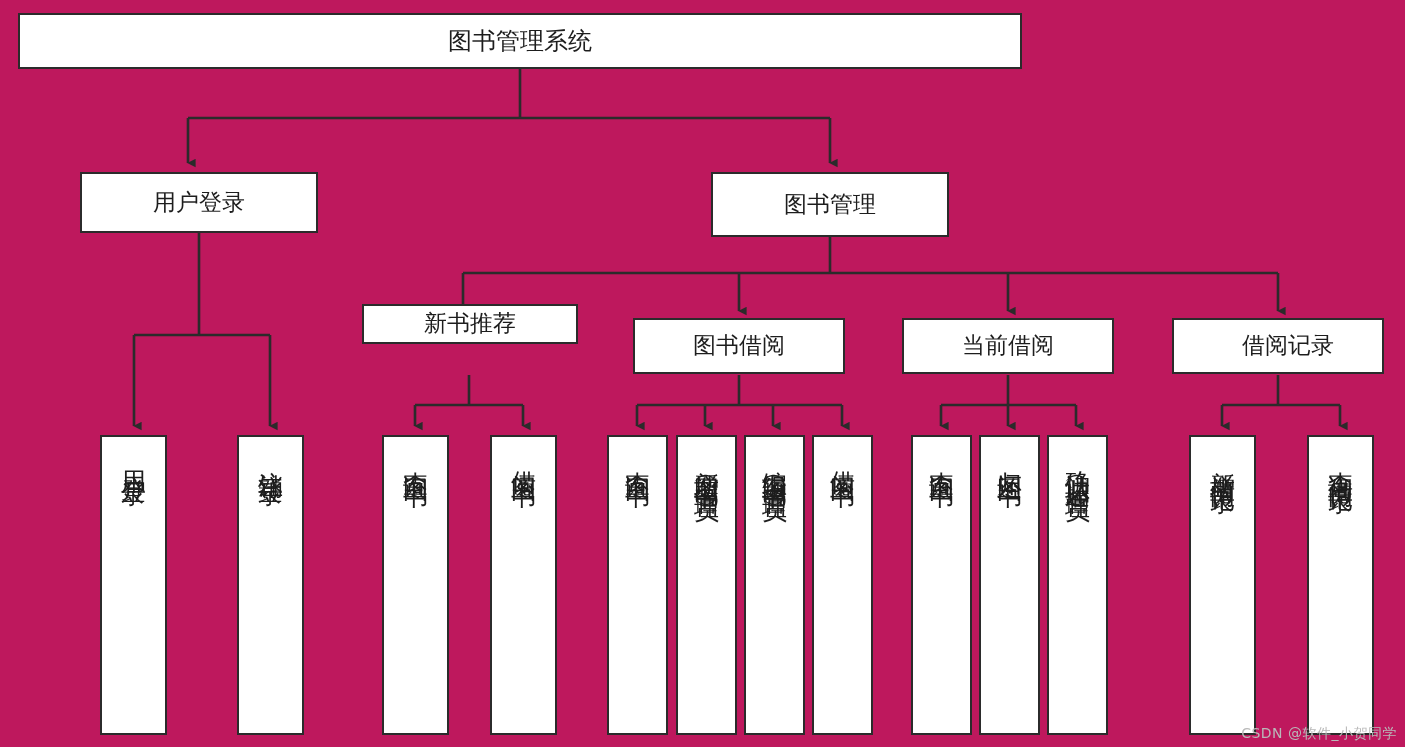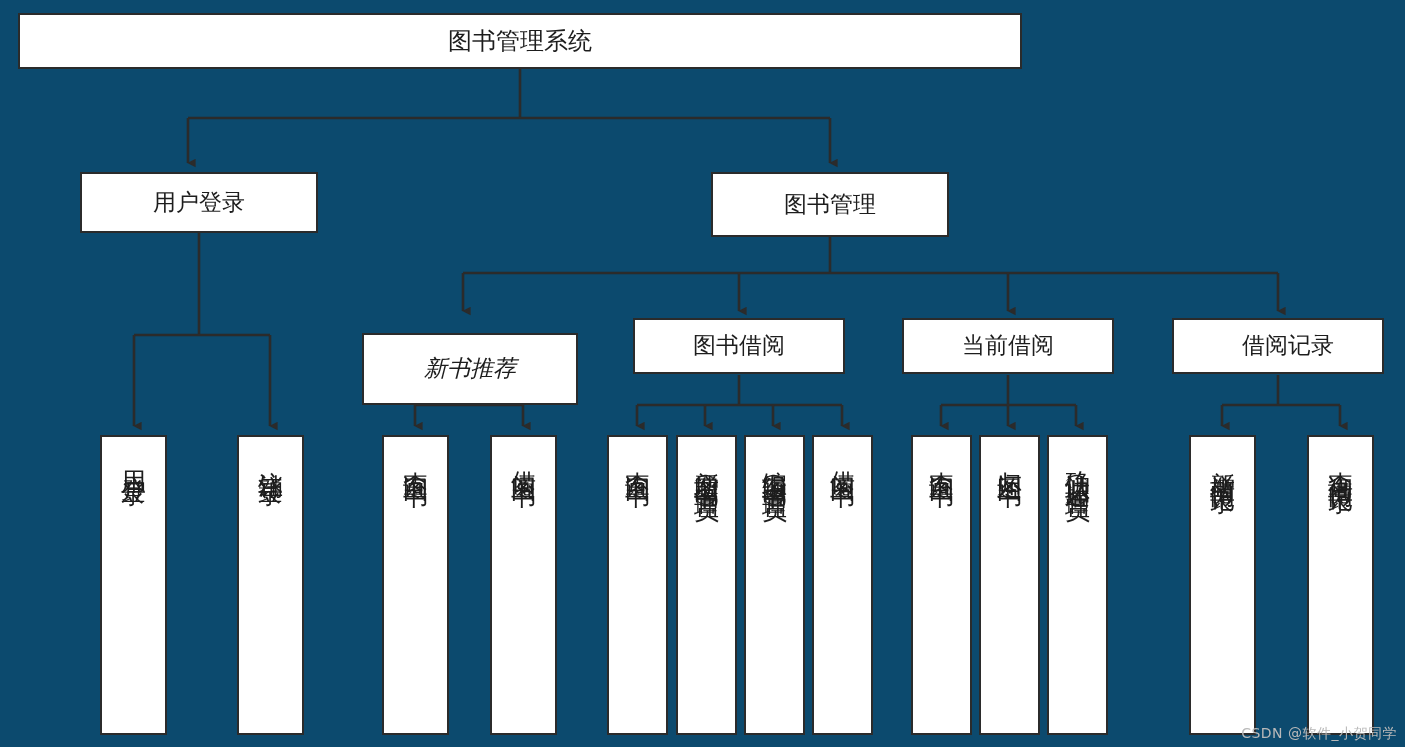--- a/index.html
+++ b/index.html
@@ -8,21 +8,21 @@
     padding: 0;
     background: #ffffff;
   }
   body {
     font-family: "DejaVu Sans", "Liberation Sans", sans-serif;
   }
   #diagram-canvas {
     position: relative;
     width: 1405px;
     height: 747px;
-    background: #0c4a6e;
+    background: #be185d;
     overflow: hidden;
   }
   #edges-layer {
     position: absolute;
     left: 0;
     top: 0;
     width: 1405px;
     height: 747px;
   }
   .node {
@@ -135,21 +135,21 @@
   </div>
 
   <div class="node horiz" style="left:80px; top:172px; width:238px; height:61px;">
     <span class="node-label">用户登录</span>
   </div>
 
   <div class="node horiz" style="left:711px; top:172px; width:238px; height:65px;">
     <span class="node-label">图书管理</span>
   </div>
 
-  <div class="node horiz" style="left:362px; top:333px; width:216px; height:72px;font-style:italic;">
+  <div class="node horiz" style="left:362px; top:304px; width:216px; height:40px;">
     <span class="node-label">新书推荐</span>
   </div>
 
   <div class="node horiz" style="left:633px; top:318px; width:212px; height:56px;">
     <span class="node-label">图书借阅</span>
   </div>
 
   <div class="node horiz" style="left:902px; top:318px; width:212px; height:56px;">
     <span class="node-label">当前借阅</span>
   </div>

